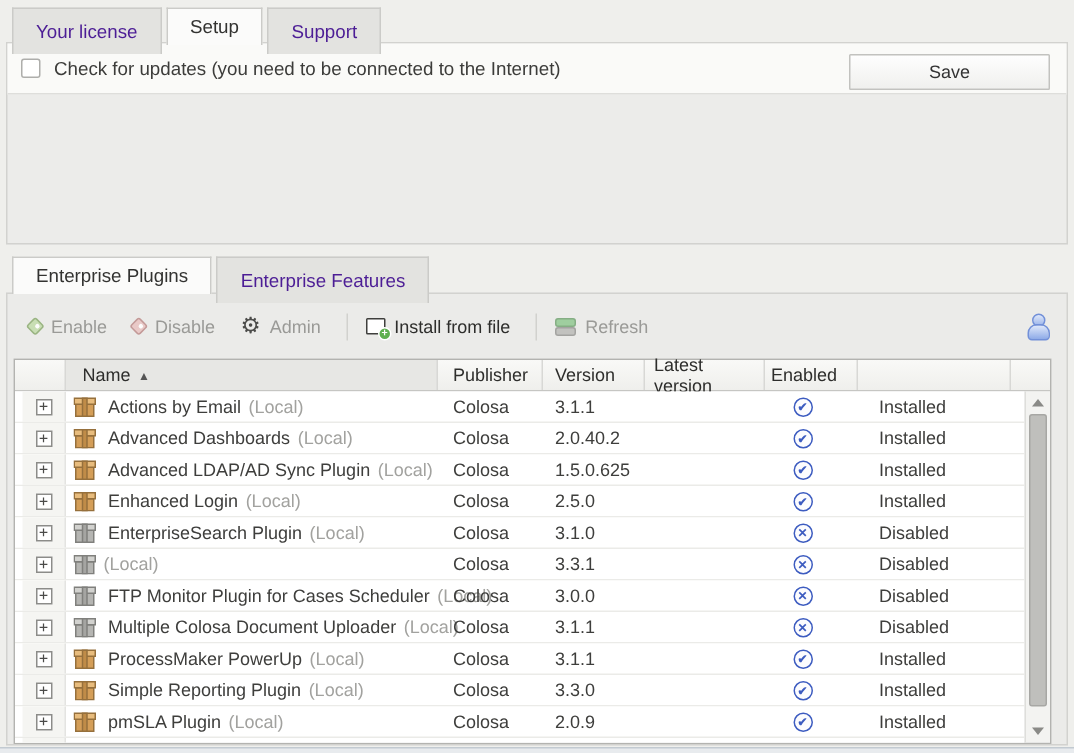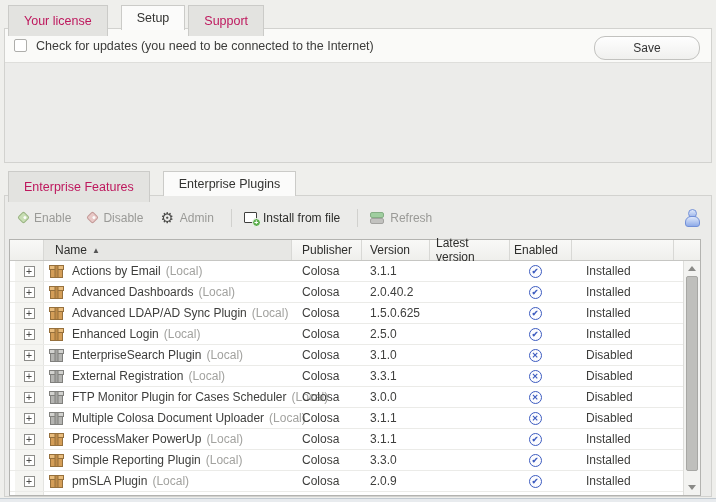--- a/index.html
+++ b/index.html
@@ -9,39 +9,39 @@
     background:#efefec; font-family:"Liberation Sans", sans-serif; color:#3c3c3a;
   }
 
   
   .tabbar { position:absolute; display:flex; gap:3px; align-items:flex-start; z-index:6; }
   .tabbar-top { left:8px; top:5px; }
   .tabbar-inner { left:8px; top:171px; }
   .tab {
     height:31px; padding:0 15px; display:flex; align-items:center;
     background:#e3e3e0; border:1px solid #cbcbc8; border-bottom:none;
-    font-size:12.5px; color:#be185d; cursor:pointer; white-space:nowrap;
-  }
-  .tab.active { background:#fbfbfa; height:25px; color:#333331;margin-left:10px; }
+    font-size:12.5px; color:#4c1d95; cursor:pointer; white-space:nowrap;
+  }
+  .tab.active { background:#fbfbfa; height:25px; color:#333331; }
 
   
   .panel1 {
     position:absolute; left:4px; top:28px; width:708px; height:135px;
     border:1px solid #d2d2cf; background:#ececea;
   }
   .form-row { position:relative; height:34px; background:#fafaf8; border-bottom:1px solid #dededb; }
   .checkbox {
     position:absolute; left:9px; top:10px; width:13px; height:13px;
     border:1px solid #aeaeab; background:#fff; border-radius:2px;
   }
   .cb-label { position:absolute; left:31px; top:0; line-height:34px; font-size:12.5px; color:#39393
 7; }
   .save-btn {
-    position:absolute; right:11px; top:7px; width:106px; height:24px;
-    background:linear-gradient(#fefefe,#f0f0ee); border:1px solid #c2c2bf; border-radius:11px;
+    position:absolute; right:11px; top:7px; width:134px; height:24px;
+    background:linear-gradient(#fefefe,#f0f0ee); border:1px solid #c2c2bf; border-radius:1px;
     display:flex; align-items:center; justify-content:center; font-size:12px; color:#333; cursor:pointer;
   }
 
   
   .panel2 {
     position:absolute; left:4px; top:195px; width:708px; height:302px;
     border:1px solid #d2d2cf; background:#ebebe9;
   }
   .toolbar {
     position:absolute; left:0; top:0; right:0; height:43px;
@@ -158,25 +158,25 @@
     <div class="form-row">
       <span class="checkbox"></span>
       <span class="cb-label">Check for updates (you need to be connected to the Internet)</span>
       <div class="save-btn">
         <span>Save</span>
       </div>
     </div>
   </div>
 
   <div class="tabbar tabbar-inner">
+    <div class="tab active">
+      <span>Enterprise Plugins</span>
+    </div>
     <div class="tab">
       <span>Enterprise Features</span>
-    </div>
-    <div class="tab active">
-      <span>Enterprise Plugins</span>
     </div>
   </div>
 
   <div class="panel2">
 
     <div class="toolbar">
       <div class="tbtn">
         <span class="tag tag-green"></span>
         <span class="lbl">Enable</span>
       </div>
@@ -335,21 +335,20 @@
           <div class="grow">
     <div class="cell c-exp">
       <span class="expander">+</span>
     </div>
     <div class="cell c-name">
       <svg class="pkg pkg-grey" width="15" height="14" viewBox="0 0 15 14">
         <rect class="bodyr" x="1.5" y="5.5" width="12" height="8"></rect>
         <rect class="lidr" x="0.5" y="1.5" width="14" height="4"></rect>
         <rect class="taper" x="6" y="1.5" width="3" height="12"></rect>
       </svg>
-      <span class="nm">External Registration</span>
       <span class="loc">(Local)</span>
     </div>
     <div class="cell c-pub">Colosa</div>
     <div class="cell c-ver">3.3.1</div>
     <div class="cell c-lat"></div>
     <div class="cell c-en">
       <span class="state">✕</span>
     </div>
     <div class="cell c-st">Disabled</div>
   </div>

